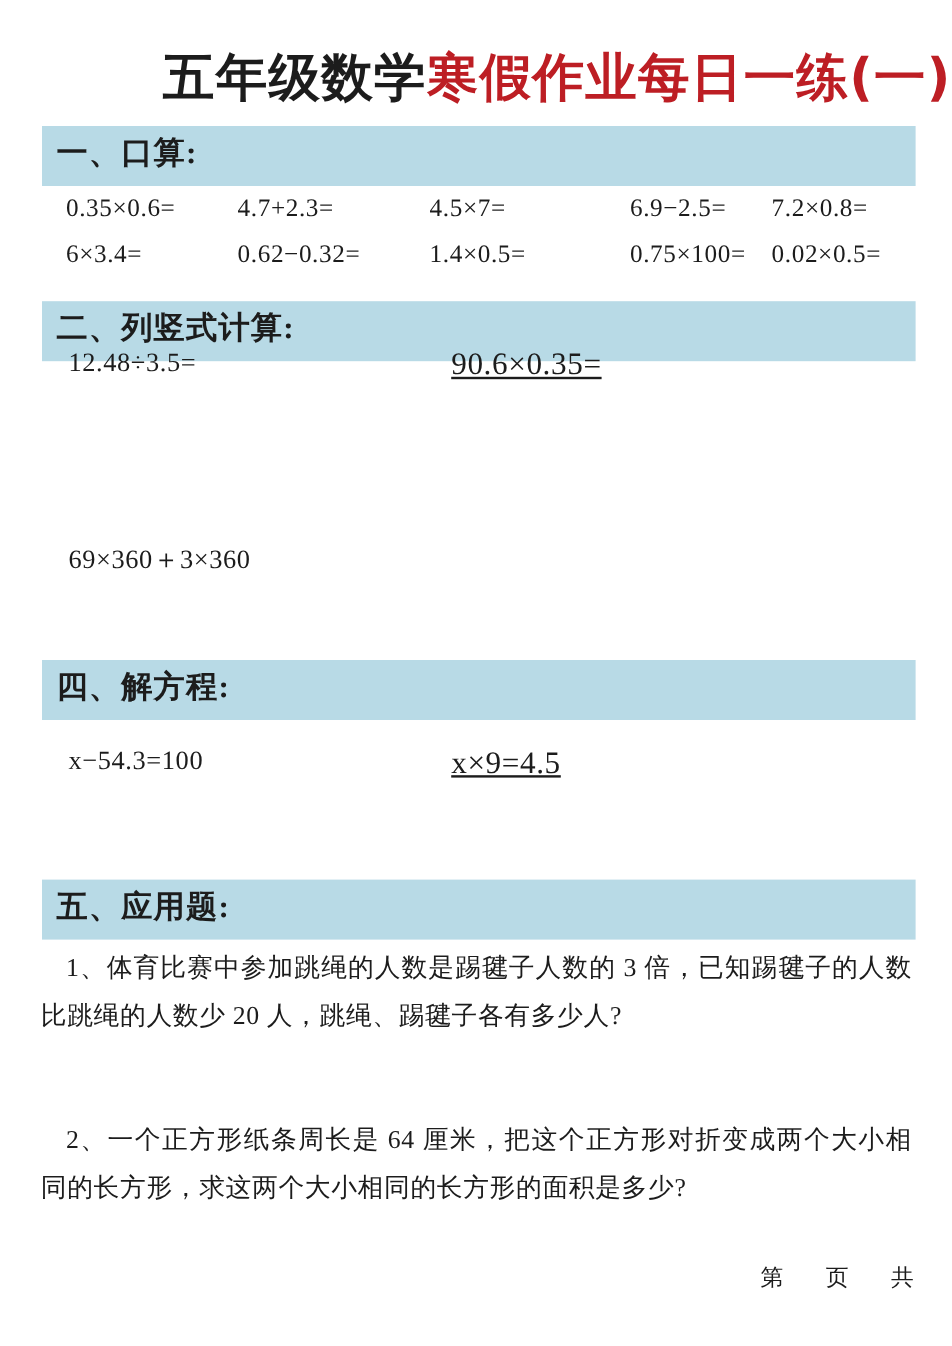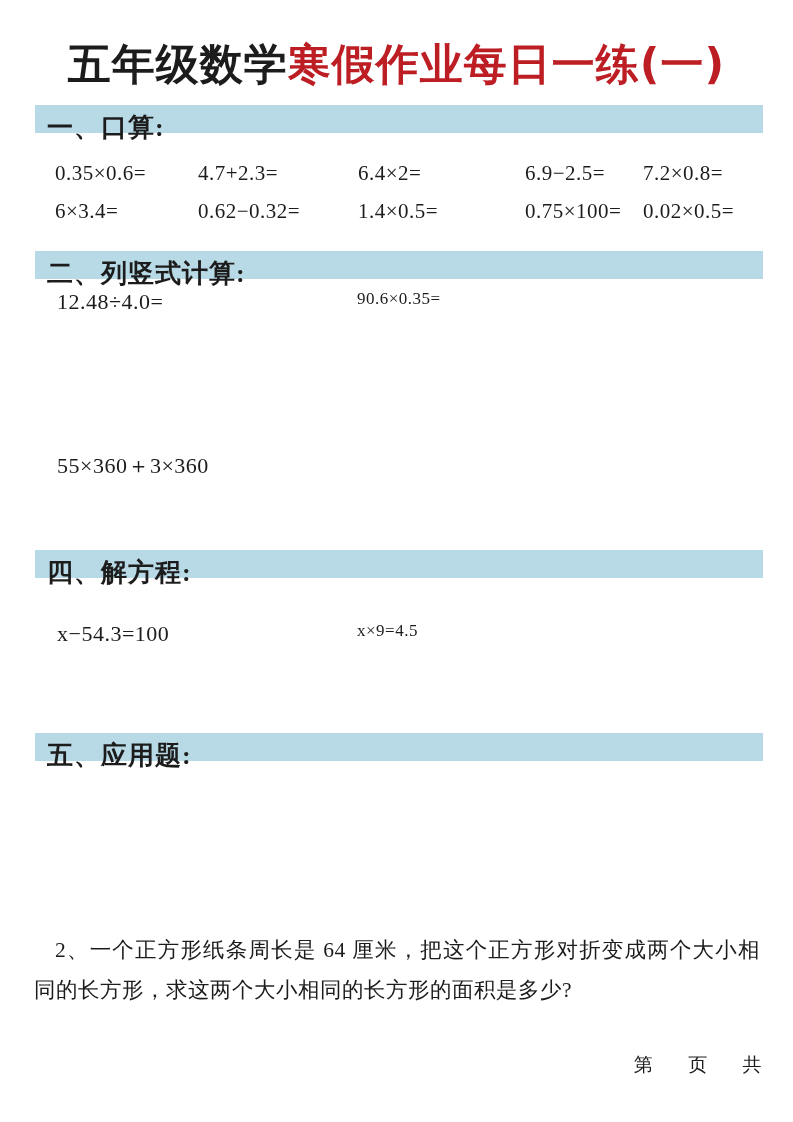--- a/index.html
+++ b/index.html
@@ -17,33 +17,33 @@
     font-family: "Liberation Serif", "DejaVu Serif", serif;
     color: var(--ink);
     overflow: hidden;
     margin: 0 auto;
   }
   .title {
     position: absolute;
     top: 36px;
     left: 0;
     width: 100%;
-    text-align: center;
+    text-align: right;
     font-family: "DejaVu Sans", "Liberation Sans", sans-serif;
     font-size: 43px;
     font-weight: 900;
     letter-spacing: 1px;
     white-space: nowrap;
   }
   .title .red { color: var(--title-red); }
   .banner {
     position: absolute;
     left: 35px;
     width: 728px;
-    height: 28px;
+    height: 50px;
     background: var(--banner-bg);
     font-weight: 700;
     font-size: 26px;
     line-height: 46px;
     padding-left: 12px;
     letter-spacing: 1px;
     white-space: nowrap;
   }
   .prob-row { position: absolute; left: 0; width: 100%; height: 26px; }
   .prob {
@@ -51,21 +51,21 @@
     font-size: 21px;
     white-space: nowrap;
     letter-spacing: 0.5px;
   }
   .c1 { left: 55px; }
   .c2 { left: 198px; }
   .c3 { left: 358px; }
   .c4 { left: 492px; margin-left: 33px; }
   .c5 { left: 643px; }
   .w1 { left: 57px; font-size: 22px; }
-  .w2 { left: 357px; font-size: 17px; }
+  .w2 { left: 376px; font-size: 26px; text-decoration: underline; }
   .para {
     position: absolute;
     left: 34px;
     width: 726px;
     font-size: 21.5px;
     line-height: 40px;
     text-indent: 21px;
     letter-spacing: 0.5px;
     text-align: justify;
   }
@@ -87,52 +87,53 @@
 
 <div class="page">
 
   <h1 class="title"><span>五年级数学</span><span class="red">寒假作业每日一练(一)</span></h1>
 
   <div class="banner" style="top:105px">一、口算:</div>
 
   <div class="prob-row" style="top:161px">
     <span class="prob c1">0.35×0.6=</span>
     <span class="prob c2">4.7+2.3=</span>
-    <span class="prob c3">6.4×2=</span>
+    <span class="prob c3">4.5×7=</span>
     <span class="prob c4">6.9−2.5=</span>
     <span class="prob c5">7.2×0.8=</span>
   </div>
 
   <div class="prob-row" style="top:199px">
     <span class="prob c1">6×3.4=</span>
     <span class="prob c2">0.62−0.32=</span>
     <span class="prob c3">1.4×0.5=</span>
     <span class="prob c4">0.75×100=</span>
     <span class="prob c5">0.02×0.5=</span>
   </div>
 
   <div class="banner" style="top:251px">二、列竖式计算:</div>
 
   <div class="prob-row" style="top:289px">
-    <span class="prob w1">12.48÷4.0=</span>
+    <span class="prob w1">12.48÷3.5=</span>
     <span class="prob w2">90.6×0.35=</span>
   </div>
 
 
   <div class="prob-row" style="top:451px">
-    <span class="prob w1">55×360＋3×360</span>
+    <span class="prob w1">69×360＋3×360</span>
   </div>
 
   <div class="banner" style="top:550px">四、解方程:</div>
 
   <div class="prob-row" style="top:621px">
     <span class="prob w1">x−54.3=100</span>
     <span class="prob w2">x×9=4.5</span>
   </div>
 
   <div class="banner" style="top:733px">五、应用题:</div>
 
+  <p class="para" style="top:786px">1、体育比赛中参加跳绳的人数是踢毽子人数的 3 倍，已知踢毽子的人数比跳绳的人数少 20 人，跳绳、踢毽子各有多少人?</p>
 
   <p class="para" style="top:930px">2、一个正方形纸条周长是 64 厘米，把这个正方形对折变成两个大小相同的长方形，求这两个大小相同的长方形的面积是多少?</p>
 
   <div class="footer">第 页 共  页</div>
 
 </div>
 
 </body></html>

